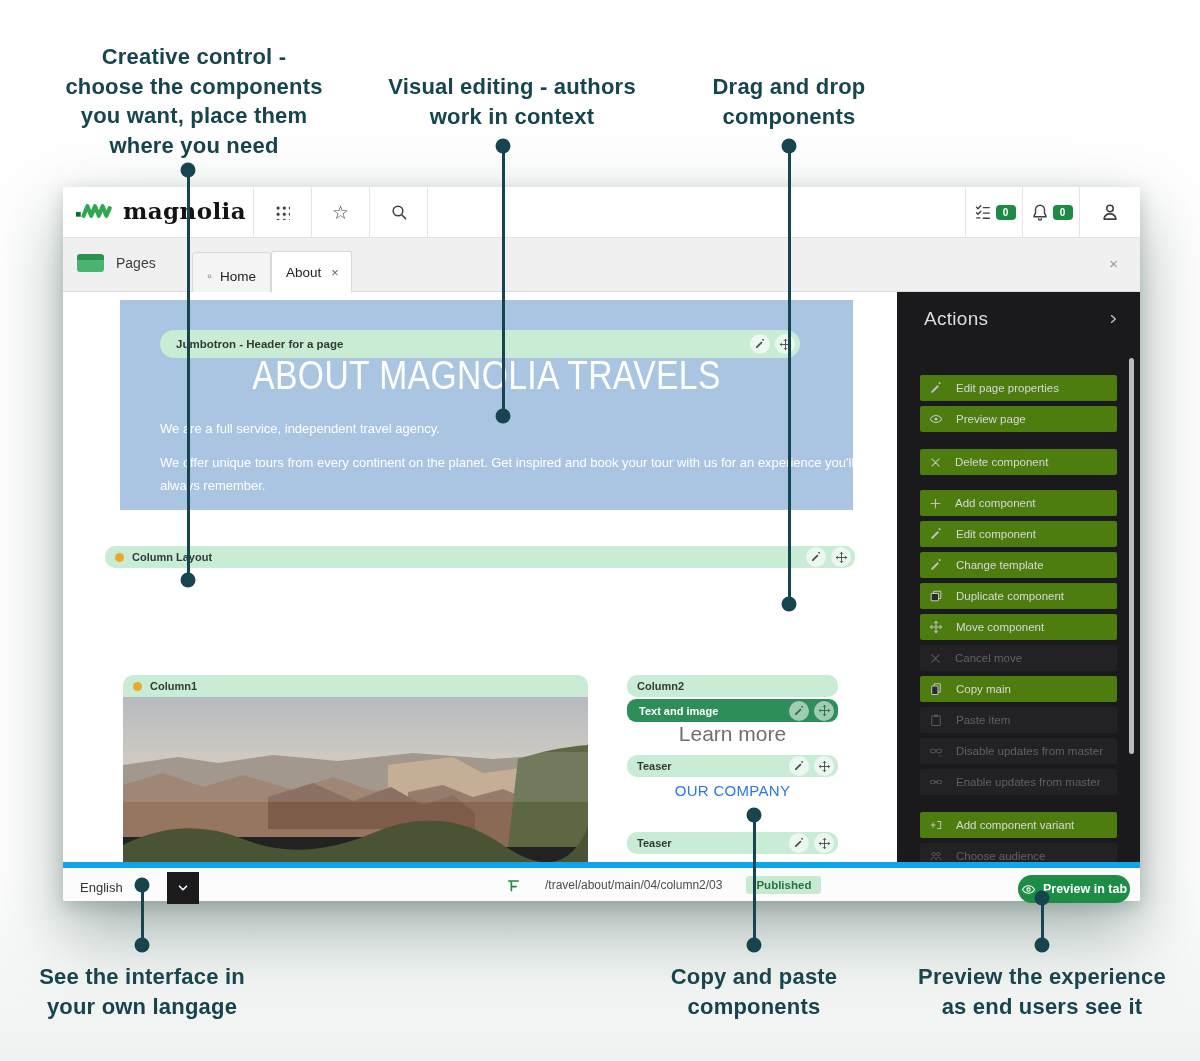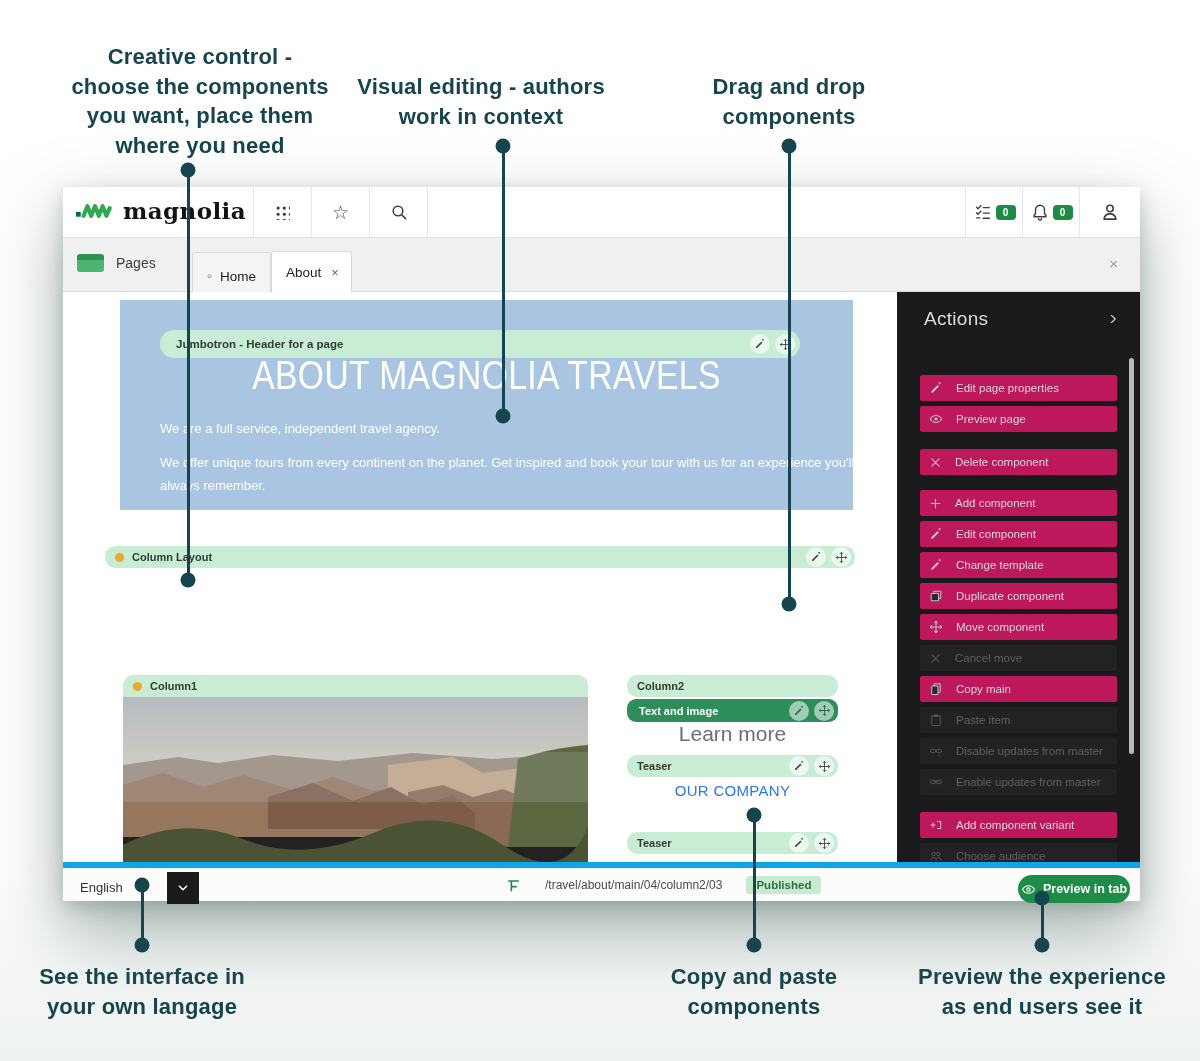--- a/index.html
+++ b/index.html
@@ -83,21 +83,21 @@
 
   
   .video { position:absolute; left:60px; top:405px; width:465px; height:266px; background:#222; overflow:hidden; }
   .video svg.scene { position:absolute; inset:0; }
 
   
   .actions { position:absolute; left:834px; top:0; width:243px; height:570px; background:#1a1a1c; overflow:hidden; }
   .actions-title { position:absolute; left:27px; top:16px; font-size:19px; color:#dcdcde; letter-spacing:.3px; }
   .actions-chev { position:absolute; right:20px; top:20px; color:#cfcfd2; }
   .alist { position:absolute; left:23px; top:83px; width:197px; }
-  .arow { height:26px; margin-bottom:5px; background:#be185d; border-radius:2px; display:flex;
+  .arow { height:26px; margin-bottom:5px; background:#4d7c0f; border-radius:2px; display:flex;
           align-items:center; padding-left:9px; font-size:11.5px; color:#d8d8da; gap:13px; }
   .arow svg { flex:0 0 auto; color:#c2c2c5; }
   .arow.d { background:#222225; color:#606065; }
   .arow.d svg { color:#58585c; }
   .asp12 { height:12px; } .asp10 { height:10px; }
   .ascroll { position:absolute; left:232px; top:66px; width:5px; height:396px; background:#b9babc; border-radius:3px; }
 
   
   .statusbar { position:absolute; left:0; top:675px; width:1077px; height:39px; background:#fcfcfc;
                border-top:6px solid #0ea5e9; border-radius:0 0 2px 2px; }
@@ -110,25 +110,25 @@
              padding:3px 10px; border-radius:3px; }
   .previewbtn { position:absolute; left:955px; top:7px; width:112px; height:28px; background:#1d8c46;
                 border-radius:14px; display:flex; align-items:center; justify-content:center; gap:7px;
                 color:#fff; font-size:12.5px; font-weight:600; }
 </style>
 </head>
 <body>
 
 <div class="canvas">
 
-  <div class="ann" style="left:30px;top:42px;width:340px;">Creative control -
+  <div class="ann" style="left:24px;top:42px;width:340px;">Creative control -
 choose the components
 you want, place them
 where you need</div>
-  <div class="ann" style="left:341px;top:72px;width:280px;">Visual editing - authors
+  <div class="ann" style="left:372px;top:72px;width:280px;">Visual editing - authors
 work in context</div>
   <div class="ann" style="left:669px;top:72px;width:240px;">Drag and drop
 components</div>
   <div class="ann" style="left:0px;top:962px;width:284px;">See the interface in
 your own langage</div>
   <div class="ann" style="left:614px;top:962px;width:280px;">Copy and paste
 components</div>
   <div class="ann" style="left:892px;top:962px;width:300px;">Preview the experience
 as end users see it</div>
 

